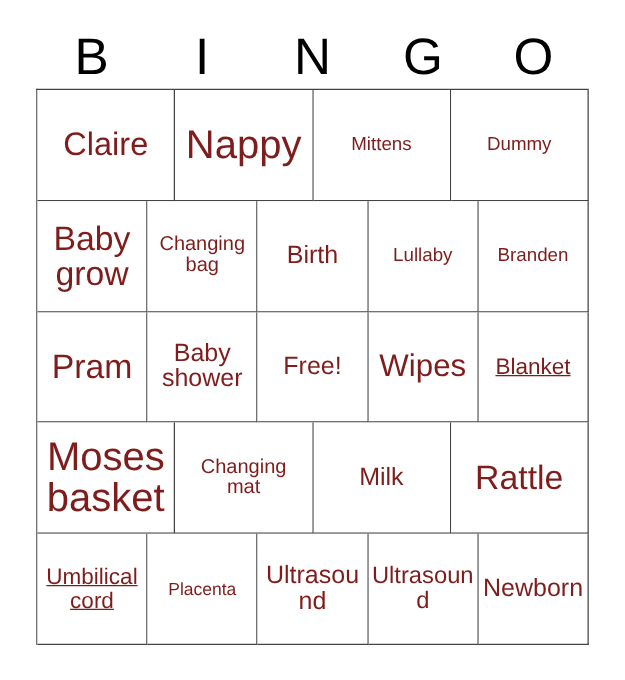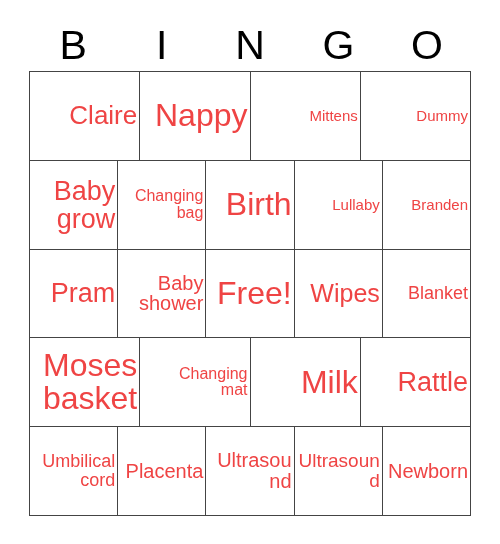--- a/index.html
+++ b/index.html
@@ -72,40 +72,39 @@
     align-items: center;
     justify-content: center;
     text-align: center;
     padding: 1px 2px;
     background: #ffffff;
   }
   .cell-text {
     display: block;
     width: 100%;
     line-height: 1.04;
-    color: #ef4444;
+    color: #7f1d1d;
     white-space: pre-line;
     overflow-wrap: break-word;
-    text-align: right;
   }
 
   
   .fs-13 { font-size: 19px; }
   .fs-16 { font-size: 16px; }
   .fs-17 { font-size: 15px; }
-  .fs-18 { font-size: 18px; }
+  .fs-18 { font-size: 18px; text-decoration: underline; }
   .fs-19 { font-size: 19px; }
   .fs-20 { font-size: 20px; }
   .fs-21 { font-size: 15px; }
-  .fs-22 { font-size: 20px; }
+  .fs-22 { font-size: 14px; }
   .fs-24 { font-size: 32px; }
   .fs-25 { font-size: 25px; }
   .fs-26 { font-size: 26px; }
   .fs-27 { font-size: 27px; }
-  .fs-29 { font-size: 32px; }
+  .fs-29 { font-size: 20px; }
 </style>
 </head>
 <body>
 
 <div id="bingo-card">
 
   <div id="bingo-header">
     <div class="header-cell">B</div>
     <div class="header-cell">I</div>
     <div class="header-cell">N</div>

